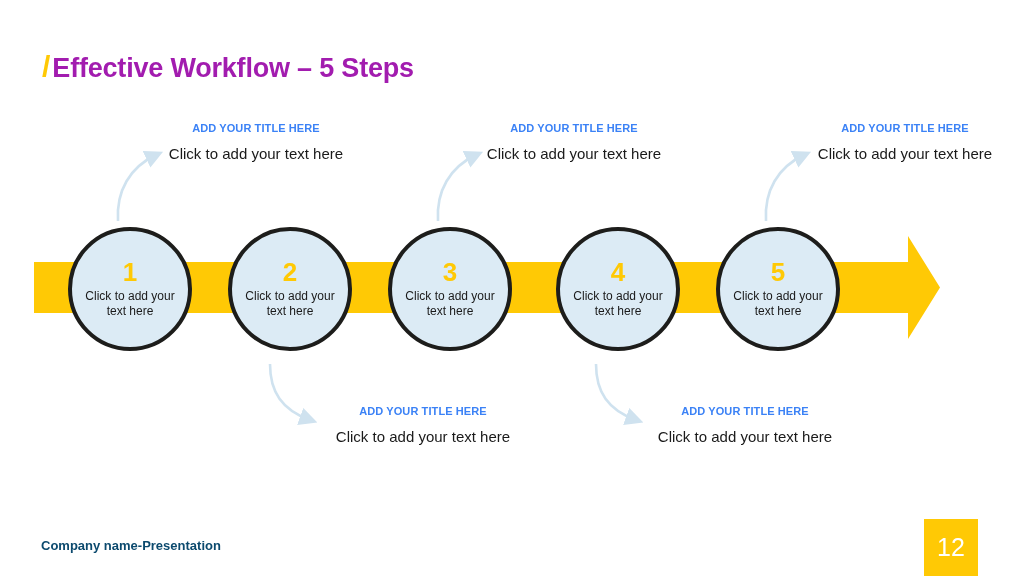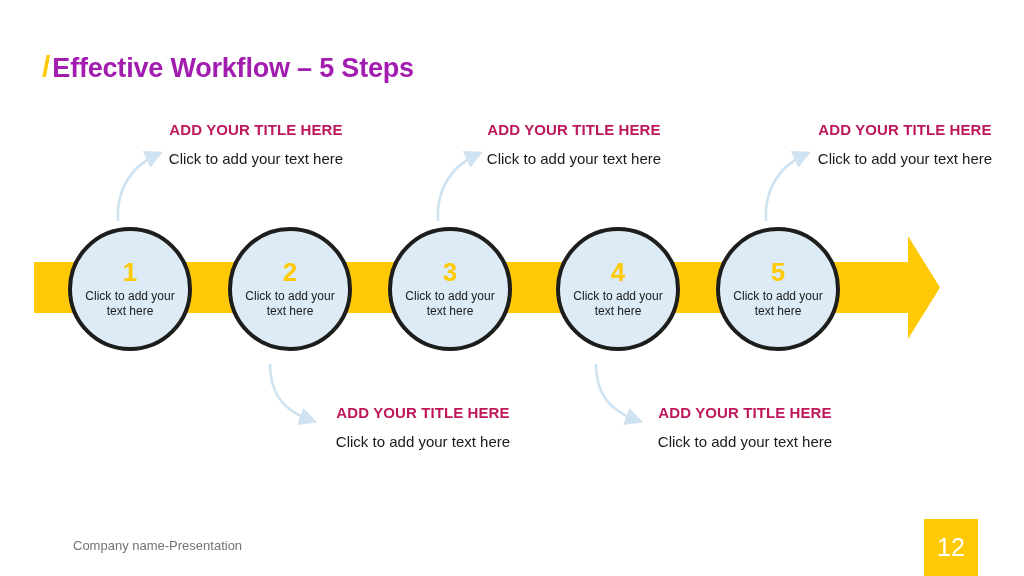--- a/index.html
+++ b/index.html
@@ -89,23 +89,23 @@
   .step-text {
     font-size: 12px;
     color: #1a1a1a;
     line-height: 1.25;
     width: 96px;
   }
 
   
   .callout { position: absolute; }
   .callout-title {
-    font-size: 15px;
-    font-weight: bold;
-    color: #be185d;
+    font-size: 11px;
+    font-weight: bold;
+    color: #3b82f6;
     letter-spacing: 0.1px;
     line-height: 1.1;
     white-space: nowrap;
   }
   .callout-body {
     font-size: 15px;
     color: #1a1a1a;
     line-height: 1.1;
     margin-top: 12px;
     white-space: nowrap;
@@ -117,23 +117,22 @@
     position: absolute;
     pointer-events: none;
   }
 
   
   .footer-company {
     position: absolute;
     left: 41px;
     top: 538px;
     font-size: 13px;
-    font-weight: normal;
-    color: #737373;
-    margin-left: 32px;
+    font-weight: bold;
+    color: #0c4a6e;
   }
   .page-badge {
     position: absolute;
     left: 924px;
     top: 519px;
     width: 54px;
     height: 57px;
     background: #ffc905;
     display: flex;
     align-items: center;

